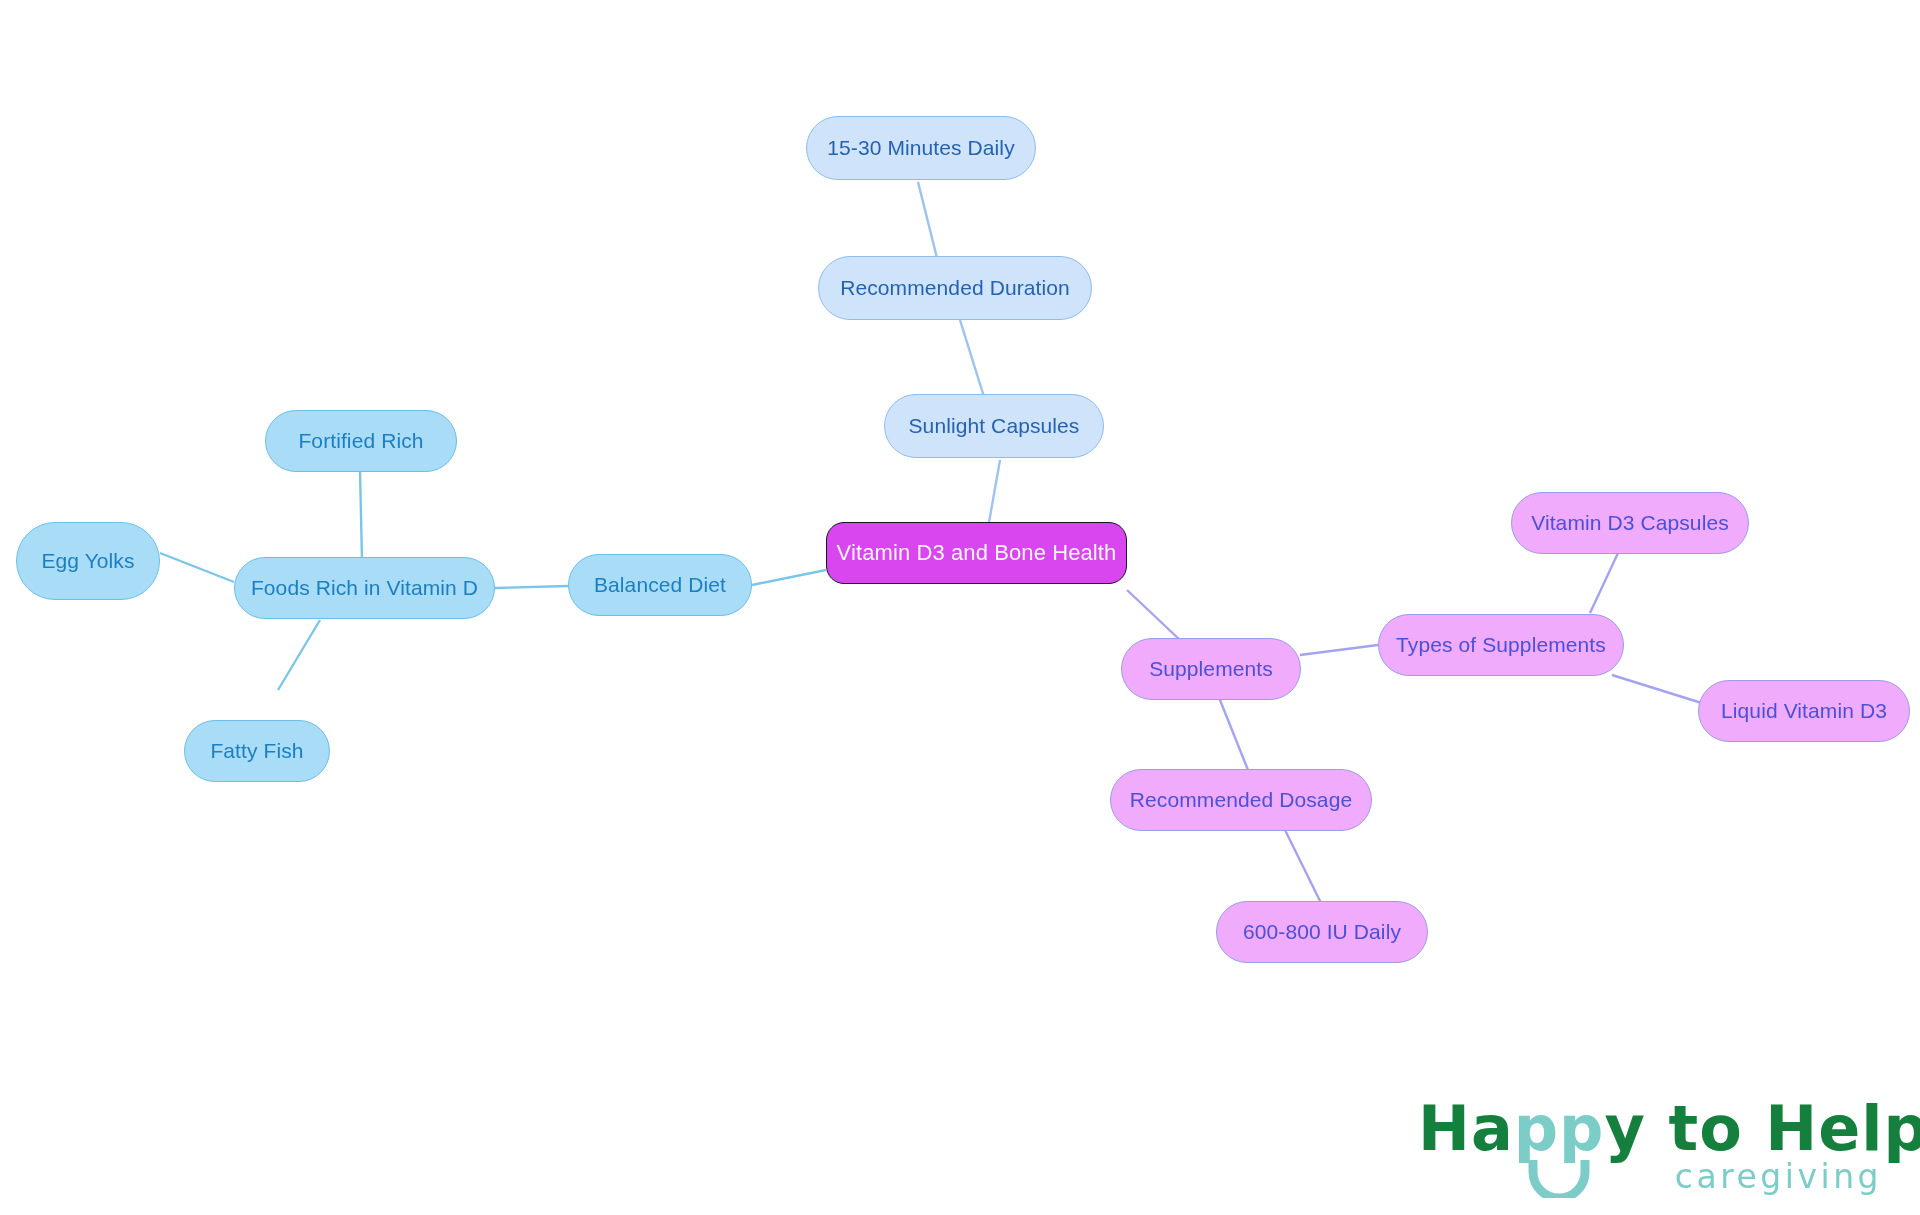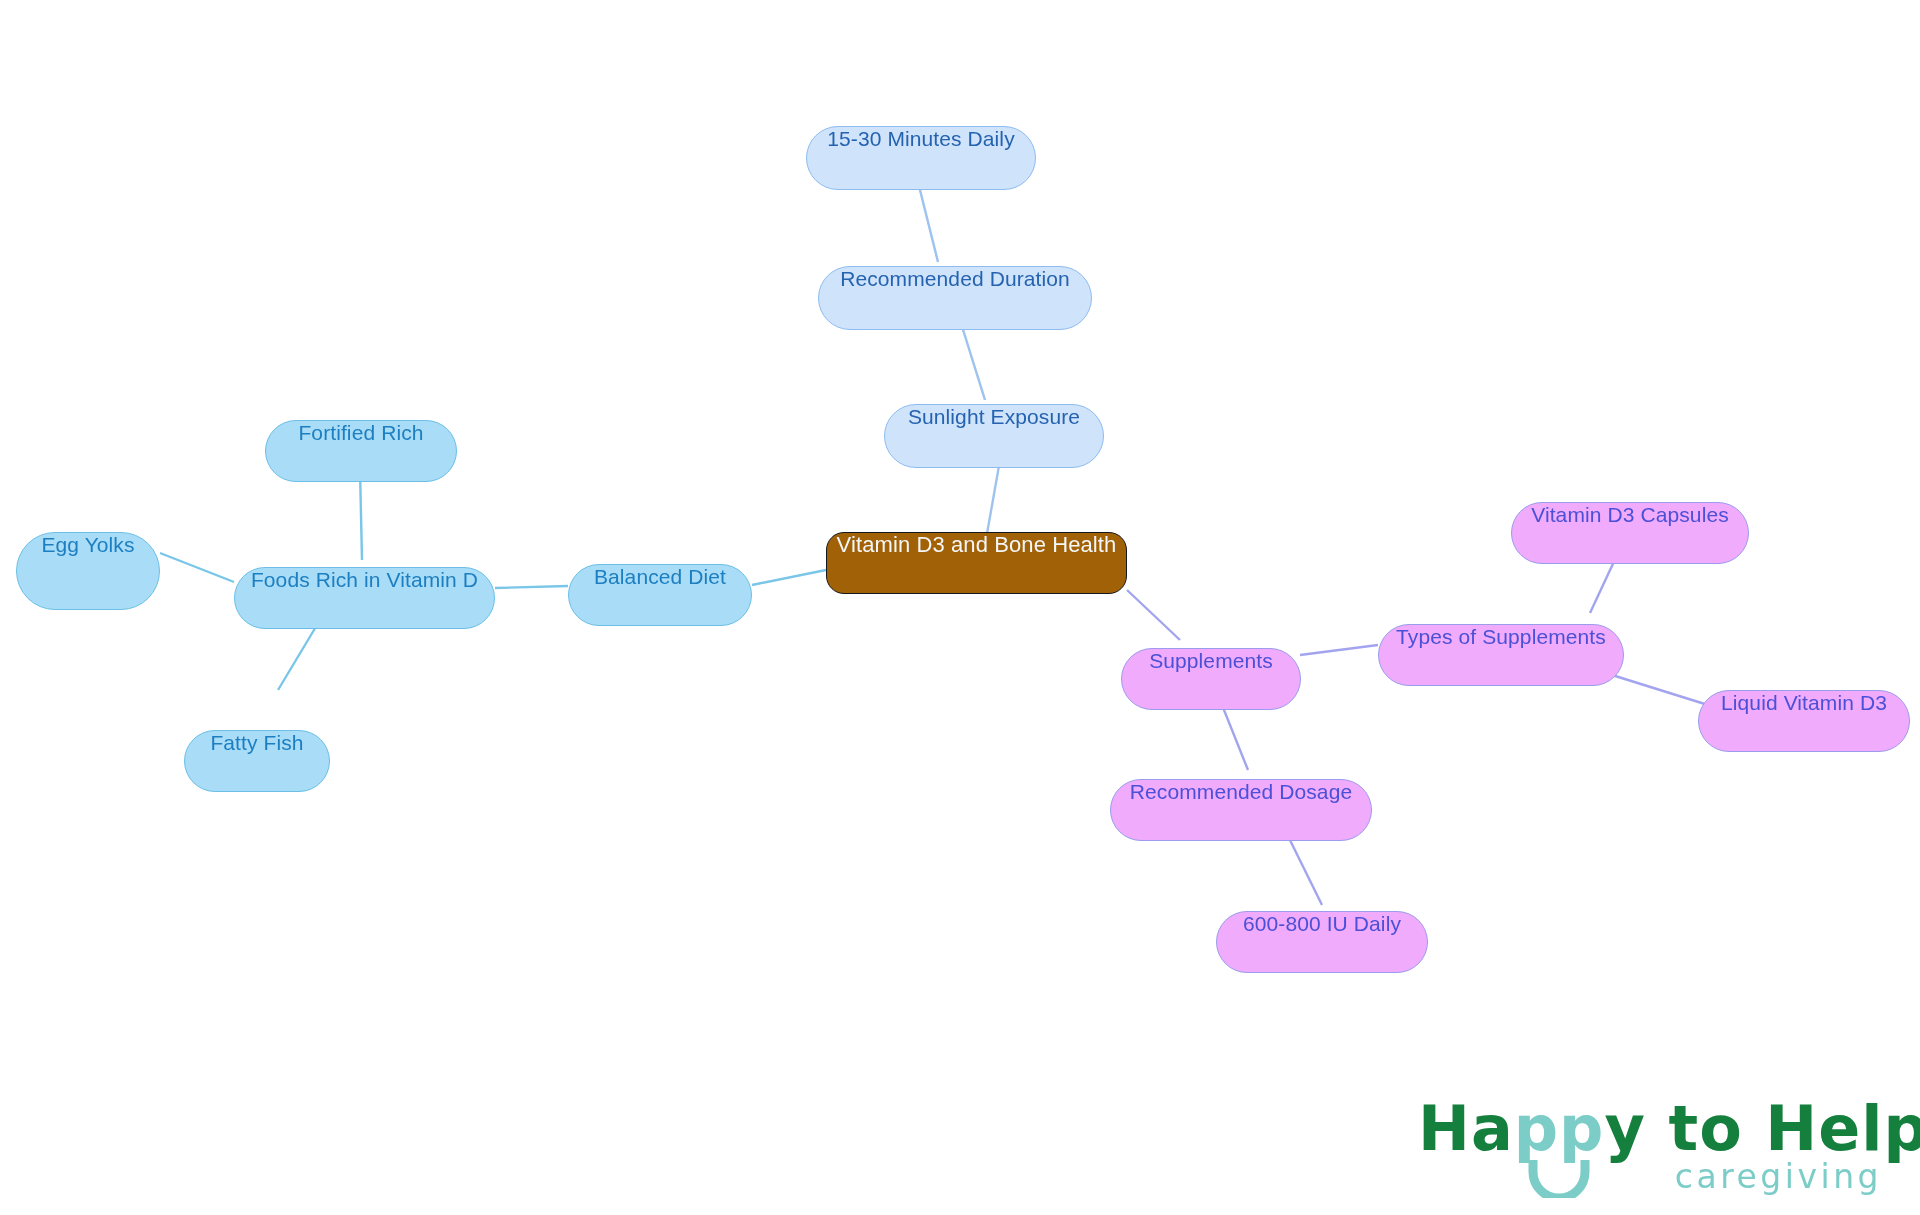--- a/index.html
+++ b/index.html
@@ -34,32 +34,32 @@
     z-index: 1;
     pointer-events: none;
   }
 
   
   .node {
     position: absolute;
     z-index: 2;
     box-sizing: border-box;
     display: flex;
+    align-items: center;
     justify-content: center;
     text-align: center;
     border-radius: 999px;
     white-space: nowrap;
     letter-spacing: 0.1px;
     line-height: 1.1;
-    margin-top: 10px;
   }
 
   
   .node.root {
-    background: #a16207;
+    background: #d946ef;
     border: 1px solid #14181f;
     color: #f4f6f8;
     font-size: 22px;
     border-radius: 18px;
   }
 
   
   .node.cyan {
     background: #a9dcf6;
     border: 1.3px solid #6bbfe6;
@@ -151,21 +151,21 @@
 
   <div class="node paleblue" style="left:806px; top:116px; width:230px; height:64px;">
     <span>15-30 Minutes Daily</span>
   </div>
 
   <div class="node paleblue" style="left:818px; top:256px; width:274px; height:64px;">
     <span>Recommended Duration</span>
   </div>
 
   <div class="node paleblue" style="left:884px; top:394px; width:220px; height:64px;">
-    <span>Sunlight Exposure</span>
+    <span>Sunlight Capsules</span>
   </div>
 
   <div class="node root" style="left:826px; top:522px; width:301px; height:62px;">
     <span>Vitamin D3 and Bone Health</span>
   </div>
 
   <div class="node cyan" style="left:568px; top:554px; width:184px; height:62px;">
     <span>Balanced Diet</span>
   </div>
 

